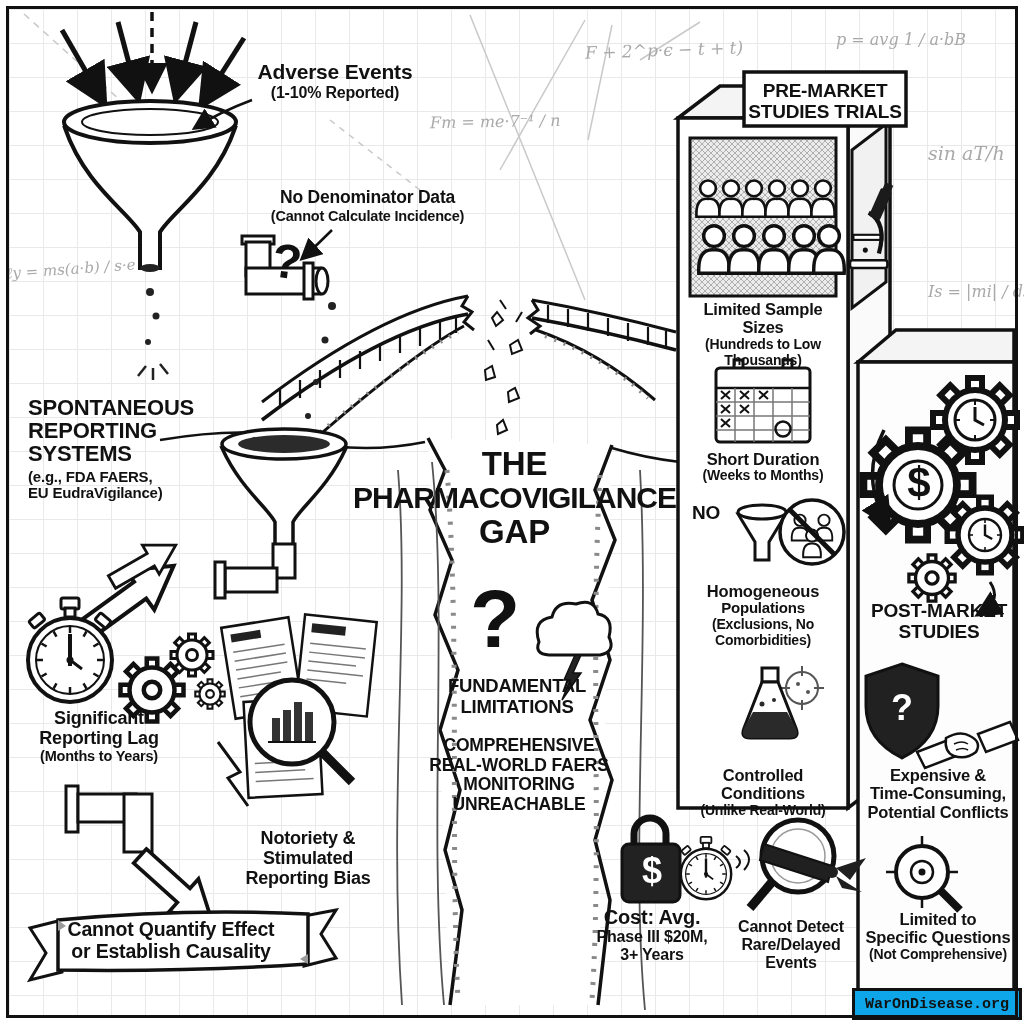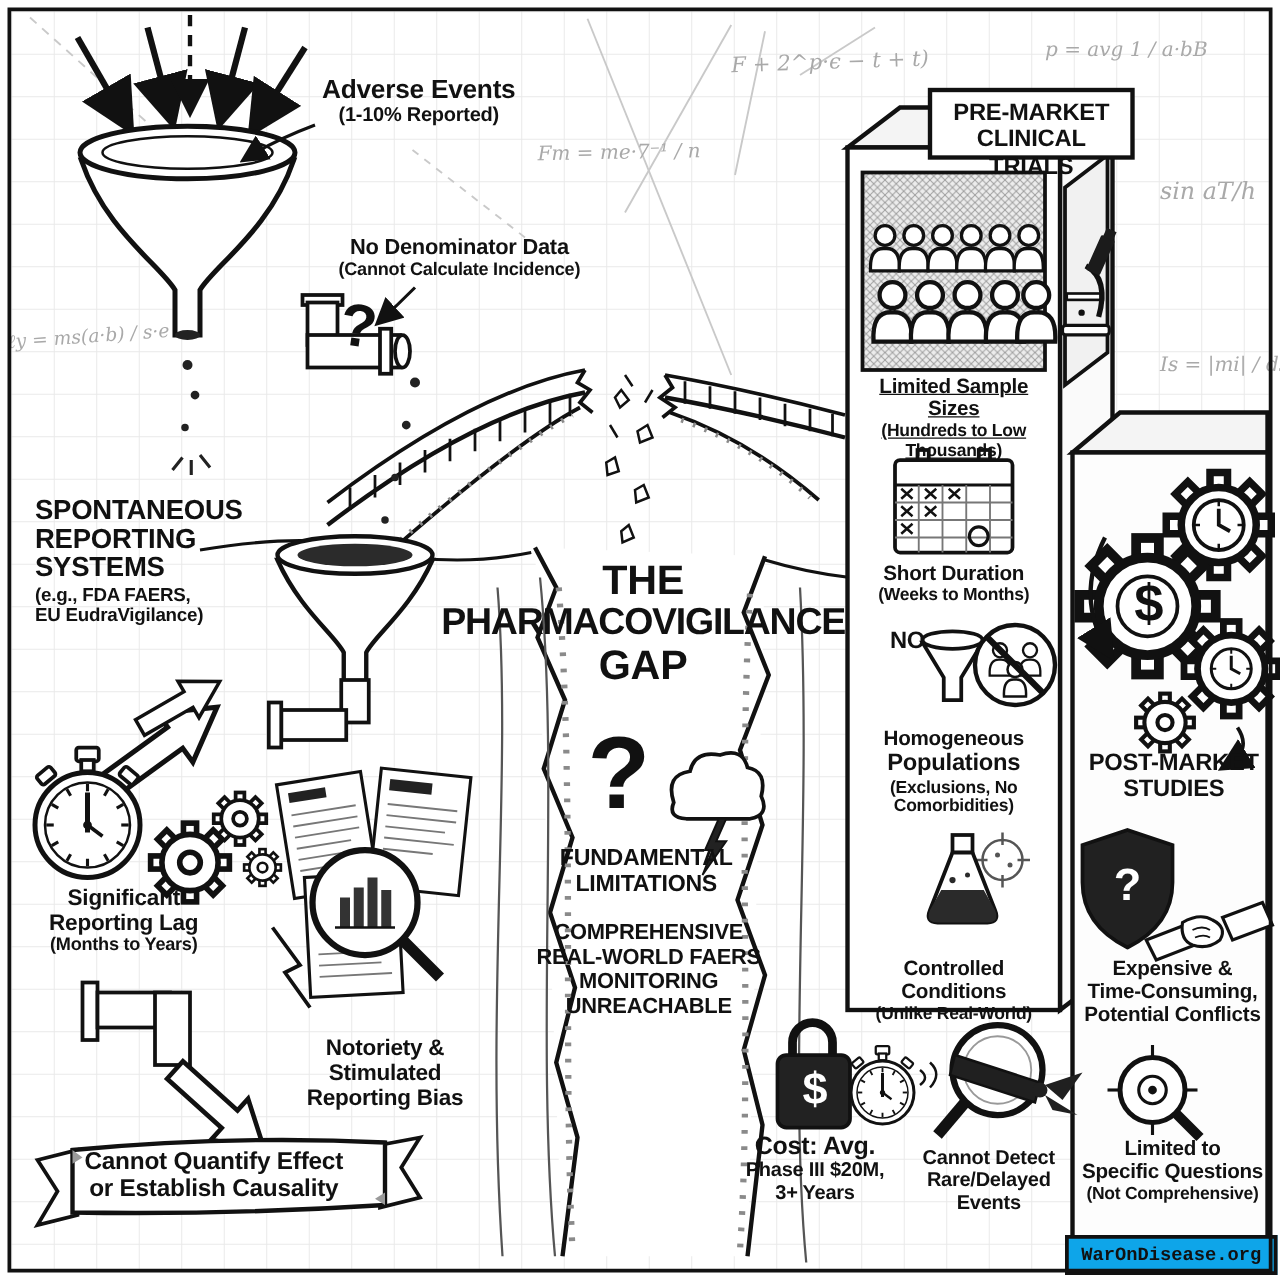--- a/index.html
+++ b/index.html
@@ -476,39 +476,39 @@
 
   <div class="t" style="left:424px;top:736px;width:190px;">
     <span class="s" style="font-size:17.5px">COMPREHENSIVE</span>
     <span class="s" style="font-size:17.5px">REAL-WORLD FAERS</span>
     <span class="s" style="font-size:17.5px">MONITORING</span>
     <span class="s" style="font-size:17.5px">UNREACHABLE</span>
   </div>
 
   <div class="t" style="left:746px;top:80px;width:158px;z-index:11;">
     <span class="s" style="font-size:19px">PRE-MARKET</span>
-    <span class="s" style="font-size:19px">CLINICAL TRIALS</span>
-  </div>
-
-  <div class="t" style="left:682px;top:300px;width:162px;text-decoration:underline;">
+    <span class="s" style="font-size:19px">STUDIES TRIALS</span>
+  </div>
+
+  <div class="t" style="left:682px;top:300px;width:162px;">
     <span class="s" style="font-size:16.5px">Limited Sample Sizes</span>
     <span class="s" style="font-size:14px">(Hundreds to Low</span>
     <span class="s" style="font-size:14px">Thousands)</span>
   </div>
 
   <div class="t" style="left:682px;top:450px;width:162px;">
     <span class="s" style="font-size:16.5px">Short Duration</span>
     <span class="s" style="font-size:14px">(Weeks to Months)</span>
   </div>
 
-  <div class="t" style="left:704px;top:502px;width:44px;font-size:19px;">NO</div>
+  <div class="t" style="left:684px;top:502px;width:44px;font-size:19px;">NO</div>
 
   <div class="t" style="left:682px;top:582px;width:162px;">
     <span class="s" style="font-size:16.5px">Homogeneous</span>
-    <span class="s" style="font-size:19px">Populations</span>
+    <span class="s" style="font-size:15px">Populations</span>
     <span class="s" style="font-size:14px">(Exclusions, No</span>
     <span class="s" style="font-size:14px">Comorbidities)</span>
   </div>
 
   <div class="t" style="left:682px;top:746px;width:162px;margin-top:20px;">
     <span class="s" style="font-size:16.5px">Controlled Conditions</span>
     <span class="s" style="font-size:14px">(Unlike Real-World)</span>
   </div>
 
   <div class="t" style="left:866px;top:600px;width:146px;">

